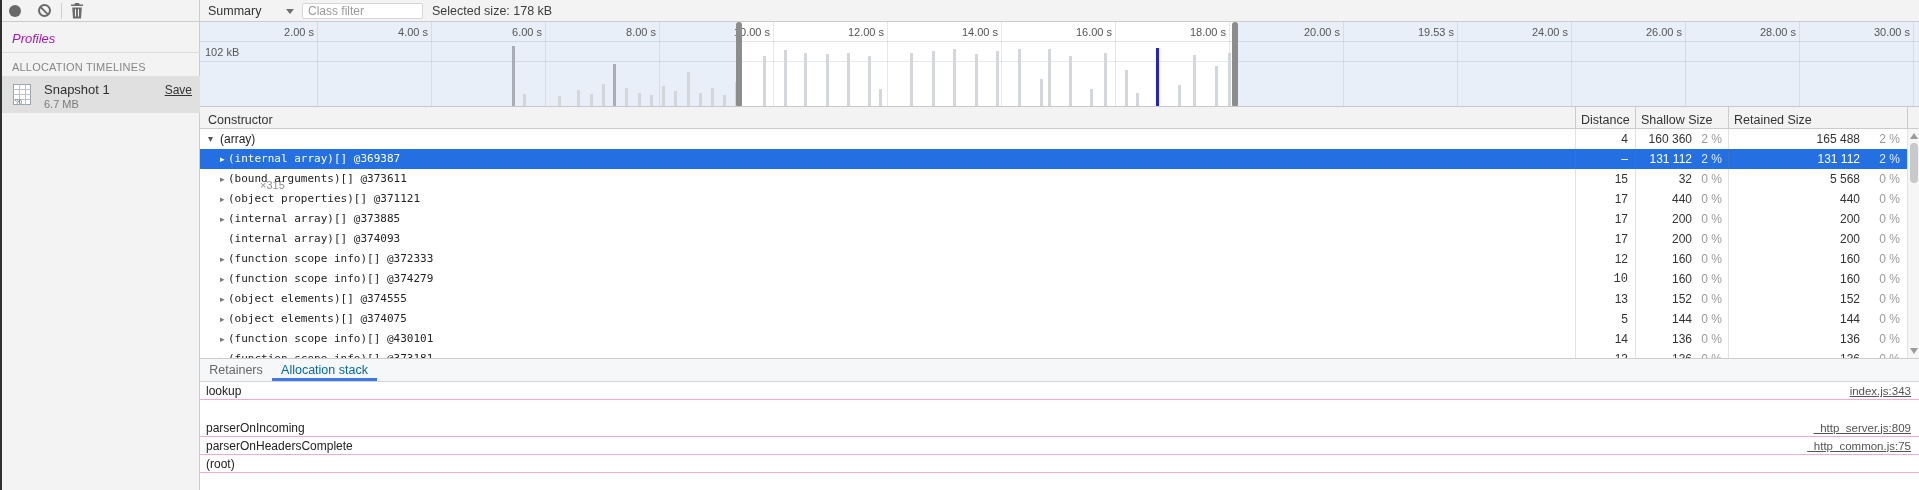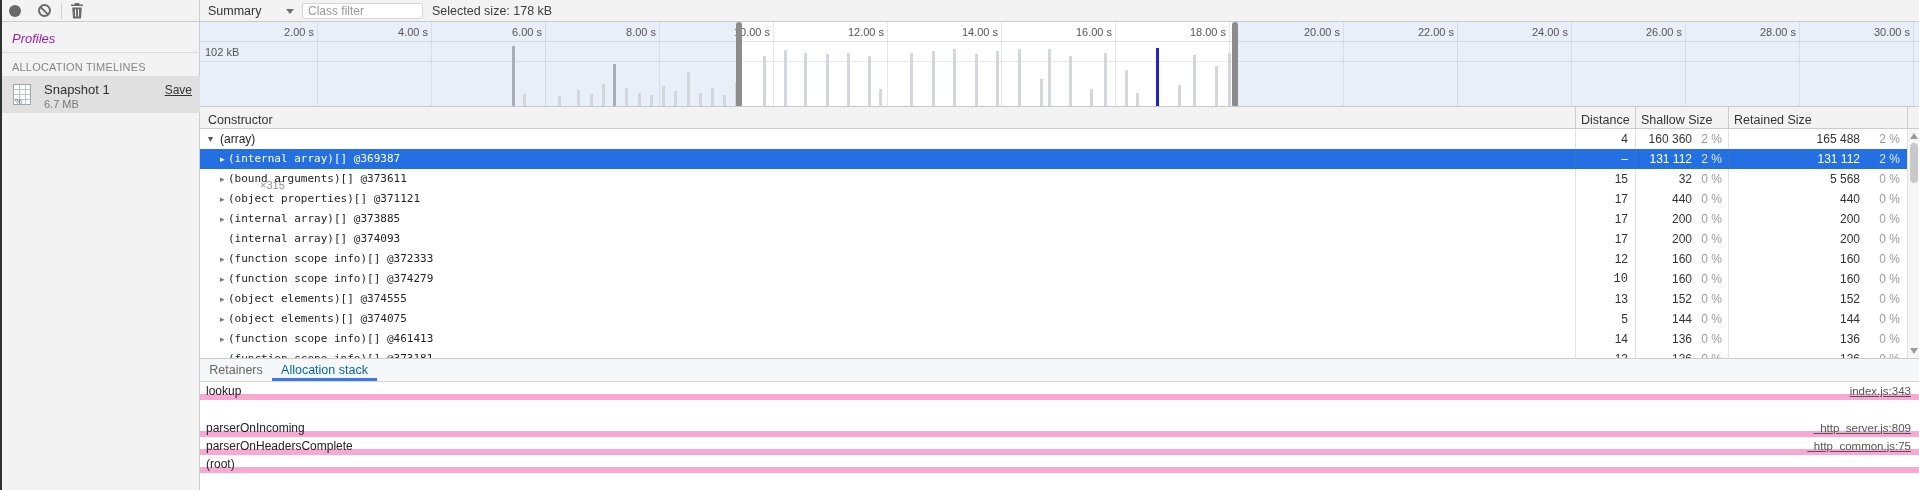--- a/index.html
+++ b/index.html
@@ -79,21 +79,21 @@
 
   
   #tabbar { left:0; top:358px; width:1719px; height:24px; background:#f6f7f8; border-top:1px solid #cccccc; border-bottom:1px solid #d4d4d4; }
   .tab { position:absolute; top:0; height:23px; line-height:23px; font-size:12.5px; text-align:center; cursor:pointer; }
   #tab-retainers { left:0; width:72px; color:#666; }
   #tab-allocation-stack { left:72px; width:105px; color:#0369a1; }
   #tab-underline { position:absolute; left:72px; bottom:0; width:105px; height:3px; background:#3b78e8; }
 
   
   #stack-panel { left:0; top:382px; width:1719px; height:108px; background:#fff; }
-  .stack-row { left:0; width:1719px; height:18.3px; border-bottom:6px solid #f9a8d4; }
+  .stack-row { left:0; width:1719px; height:18.3px; border-bottom:1px solid #f9a8d4; }
   .stack-fn { position:absolute; left:6px; top:0; height:18px; line-height:18px; font-size:12px; color:#222; }
   .stack-loc { position:absolute; right:8px; top:0; height:18px; line-height:18px; font-size:11.5px; color:#545454; text-decoration:underline; cursor:pointer; }
 </style>
 </head>
 <body>
 
 <div id="screen-edge" class="abs"></div>
 
 <div id="sidebar" class="abs">
   <div id="sidebar-toolbar" class="abs">
@@ -205,21 +205,21 @@
         <div class="abs tick-label" style="left: 37px;">2.00 s</div>
         <div class="abs tick-label" style="left: 151px;">4.00 s</div>
         <div class="abs tick-label" style="left: 265px;">6.00 s</div>
         <div class="abs tick-label" style="left: 379px;">8.00 s</div>
         <div class="abs tick-label" style="left: 493px;">10.00 s</div>
         <div class="abs tick-label" style="left: 607px;">12.00 s</div>
         <div class="abs tick-label" style="left: 721px;">14.00 s</div>
         <div class="abs tick-label" style="left: 835px;">16.00 s</div>
         <div class="abs tick-label" style="left: 949px;">18.00 s</div>
         <div class="abs tick-label" style="left: 1063px;">20.00 s</div>
-        <div class="abs tick-label" style="left: 1177px;">22.00 s</div>
+        <div class="abs tick-label" style="left: 1177px;">19.53 s</div>
         <div class="abs tick-label" style="left: 1291px;">24.00 s</div>
         <div class="abs tick-label" style="left: 1405px;">26.00 s</div>
         <div class="abs tick-label" style="left: 1519px;">28.00 s</div>
         <div class="abs tick-label" style="left: 1633px;">30.00 s</div>
       </div>
     <div id="handle-left" class="abs handle" style="left: 535.8px;"></div>
     <div id="handle-right" class="abs handle" style="left: 1031.7px;"></div>
   </div>
 
   <div id="grid-header" class="abs">
@@ -320,21 +320,21 @@
           <div class="expander" style="left: 20px; font-size: 9px;">▸</div>
           <div class="abs ctor-mono" style="left: 28px; top: 0px; height: 20px; line-height: 20px;">(object elements)[] @374075</div>
           <div class="cell" style="left: 1381px; width: 47px;">5</div>
           <div class="cell" style="left: 1438px; width: 54px;">144</div>
           <div class="cell pct" style="left: 1492px; width: 30px;">0 %</div>
           <div class="cell" style="left: 1560px; width: 100px;">144</div>
           <div class="cell pct" style="left: 1662px; width: 38px;">0 %</div>
         </div>
         <div class="abs grid-row" style="top: 200px;">
           <div class="expander" style="left: 20px; font-size: 9px;">▸</div>
-          <div class="abs ctor-mono" style="left: 28px; top: 0px; height: 20px; line-height: 20px;">(function scope info)[] @461413</div>
+          <div class="abs ctor-mono" style="left: 28px; top: 0px; height: 20px; line-height: 20px;">(function scope info)[] @430101</div>
           <div class="cell" style="left: 1381px; width: 47px;">14</div>
           <div class="cell" style="left: 1438px; width: 54px;">136</div>
           <div class="cell pct" style="left: 1492px; width: 30px;">0 %</div>
           <div class="cell" style="left: 1560px; width: 100px;">136</div>
           <div class="cell pct" style="left: 1662px; width: 38px;">0 %</div>
         </div>
         <div class="abs grid-row" style="top: 220px;">
           <div class="expander" style="left: 20px; font-size: 9px;">▸</div>
           <div class="abs ctor-mono" style="left: 28px; top: 0px; height: 20px; line-height: 20px;">(function scope info)[] @373181</div>
           <div class="cell" style="left: 1381px; width: 47px;">13</div>

